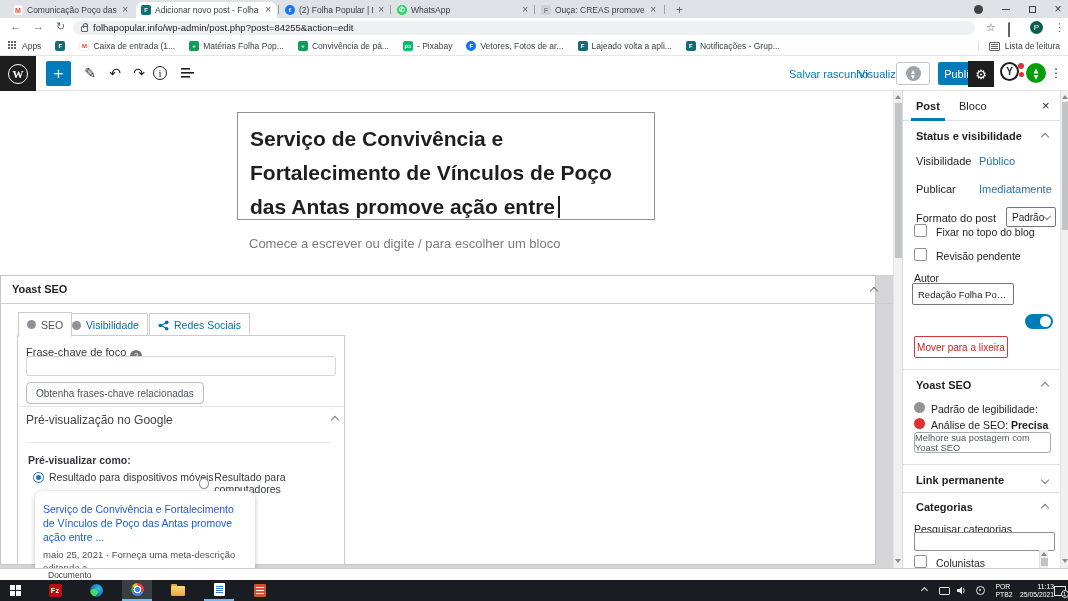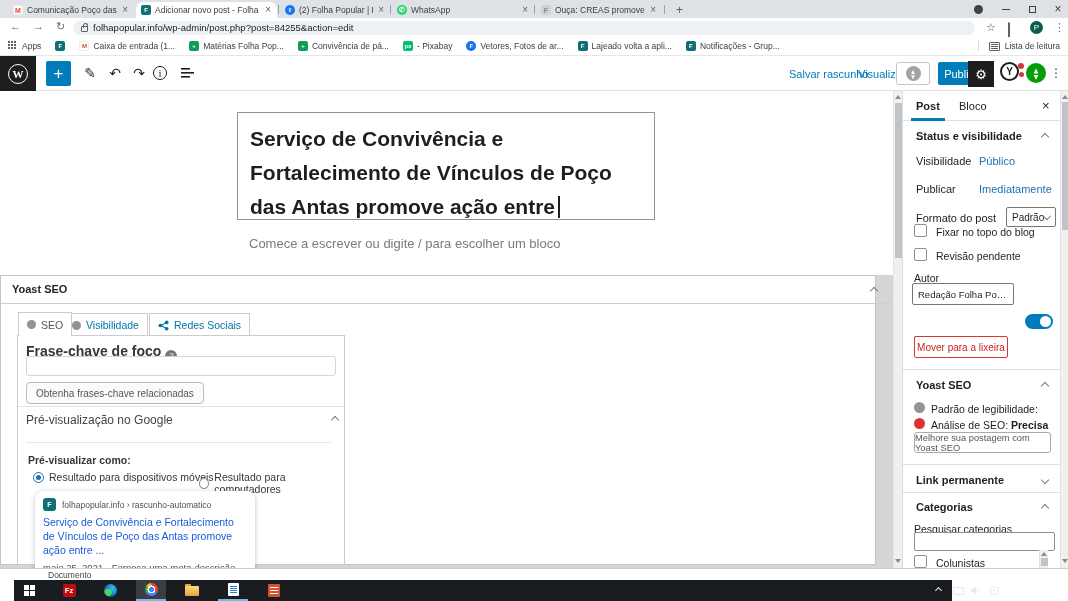--- a/index.html
+++ b/index.html
@@ -104,21 +104,21 @@
   #yoasthead { position:absolute; left:0; top:0; width:100%; height:29px; border-bottom:1px solid #ccd0d4;
                display:flex; align-items:center; padding:0 12px; }
   #yoasthead .t { font-size:11px; font-weight:bold; color:#1d2327; }
   .chv { display:inline-block; width:6px; height:6px; border:solid #787c82; border-width:0 1.5px 1.5px 0; }
   .chv.up { transform:rotate(-135deg); }
   .chv.down { transform:rotate(45deg); }
   .ytab { position:absolute; height:24px; background:#fff; border:1px solid #ccc; display:flex; align-items:center;
           gap:5px; padding:0 8px; font-size:10.5px; }
   .dot { width:9px; height:9px; border-radius:50%; background:#8f9298; }
   #ybox { position:absolute; left:17px; top:60px; width:328px; height:230px; border:1px solid #ccc; background:#fff; }
-  .ylabel { font-size:14px; font-weight:bold; color:#33373d; }
+  .ylabel { font-size:11px; font-weight:normal; color:#33373d; }
   .helpq { display:inline-flex; width:12px; height:12px; border-radius:50%; background:#72777c; color:#fff;
            font-size:8px; align-items:center; justify-content:center; margin-left:4px; vertical-align:-2px; }
   #kwinput { position:absolute; left:8px; top:20px; width:310px; height:20px; border:1px solid #d5d5d5; border-radius:3px; background:#fff; }
   #relbtn { position:absolute; left:8px; top:46px; height:22px; padding:0 9px; border:1px solid #bbb; border-radius:4px;
             background:#fbfbfb; font-size:10px; color:#50575e; }
   .ysec-hr { position:absolute; left:0; width:100%; border-top:1px solid #e4e4e4; }
   #gpreviewrow { position:absolute; left:8px; top:77px; width:312px; display:flex; align-items:center; }
   #gpreviewrow .t { font-size:12px; color:#444; }
   .hr2 { position:absolute; left:8px; top:106px; width:305px; border-top:1px solid #e8e8e8; }
   #previewas { position:absolute; left:10px; top:118px; font-size:10.5px; font-weight:bold; color:#33373d; }
@@ -159,21 +159,21 @@
   .statusdot { position:absolute; width:11px; height:11px; border-radius:50%; }
   #improvebtn { position:absolute; left:11px; width:137px; height:21px; border:1px solid #a7aaad; border-radius:3px;
                 background:#fff; font-size:9.3px; color:#50575e; display:flex; align-items:center; justify-content:center; }
   .sb-input { position:absolute; left:11px; width:141px; height:19px; border:1px solid #8c8f94; border-radius:2px; background:#fff; }
   .sbtab-underline { position:absolute; height:3px; background:#007cba; }
 
   
   #statusbar { left:0; top:568px; width:1068px; height:12px; background:#fff; border-top:1px solid #cfcfcf;
                display:flex; align-items:center; }
   #statusbar .t { font-size:8.5px; color:#444; margin-left:48px; }
-  #taskbar { left:0; top:580px; width:938px; height:21px; background:#191c20;margin-left:14px; }
+  #taskbar { left:0; top:580px; width:1068px; height:21px; background:#191c20; }
   .tslot { position:absolute; top:0; width:30px; height:21px; display:flex; align-items:center; justify-content:center; }
   .tslot.active { background:#3a3d41; border-bottom:2px solid #76b9ed; }
   .tslot.open { border-bottom:2px solid #76b9ed; }
   .startgrid { width:11px; height:11px; display:grid; grid-template-columns:5px 5px; grid-template-rows:5px 5px; gap:1px; }
   .startgrid i { background:#fff; }
   .fzicon { width:13px; height:13px; background:#bf0c0c; border-radius:2px; color:#fff; font-size:7.5px; font-weight:bold;
             display:flex; align-items:center; justify-content:center; }
   .edgeicon { width:13px; height:13px; border-radius:50%; background:radial-gradient(circle at 30% 65%, #49d668 0 30%, transparent 31%),
               radial-gradient(circle at 65% 35%, #35c1f1, #0c59a4 75%); }
   .chromeicon { width:13px; height:13px; border-radius:50%;
@@ -388,24 +388,20 @@
       <div id="previewas">Pré-visualizar como:</div>
       <div class="radiorow" style="left:15px;top:135px">
         <span class="radio sel"></span>
         <span>Resultado para dispositivos móveis</span>
       </div>
       <div class="radiorow" style="left:181px;top:135px">
         <span class="radio"></span>
         <span>Resultado para computadores</span>
       </div>
       <div id="snippet">
-        <div class="crumbrow">
-          <span class="sfav">F</span>
-          <span class="crumb">folhapopular.info › rascunho-automatico</span>
-        </div>
         <div class="stitle">Serviço de Convivência e Fortalecimento de Vínculos de Poço das Antas promove ação entre ...</div>
         <div class="sdesc">
           <span style="display:block">maio 25, 2021 · Forneça uma meta-descrição editando a</span>
 
         </div>
       </div>
     </div>
   </div>
 </div>
 

